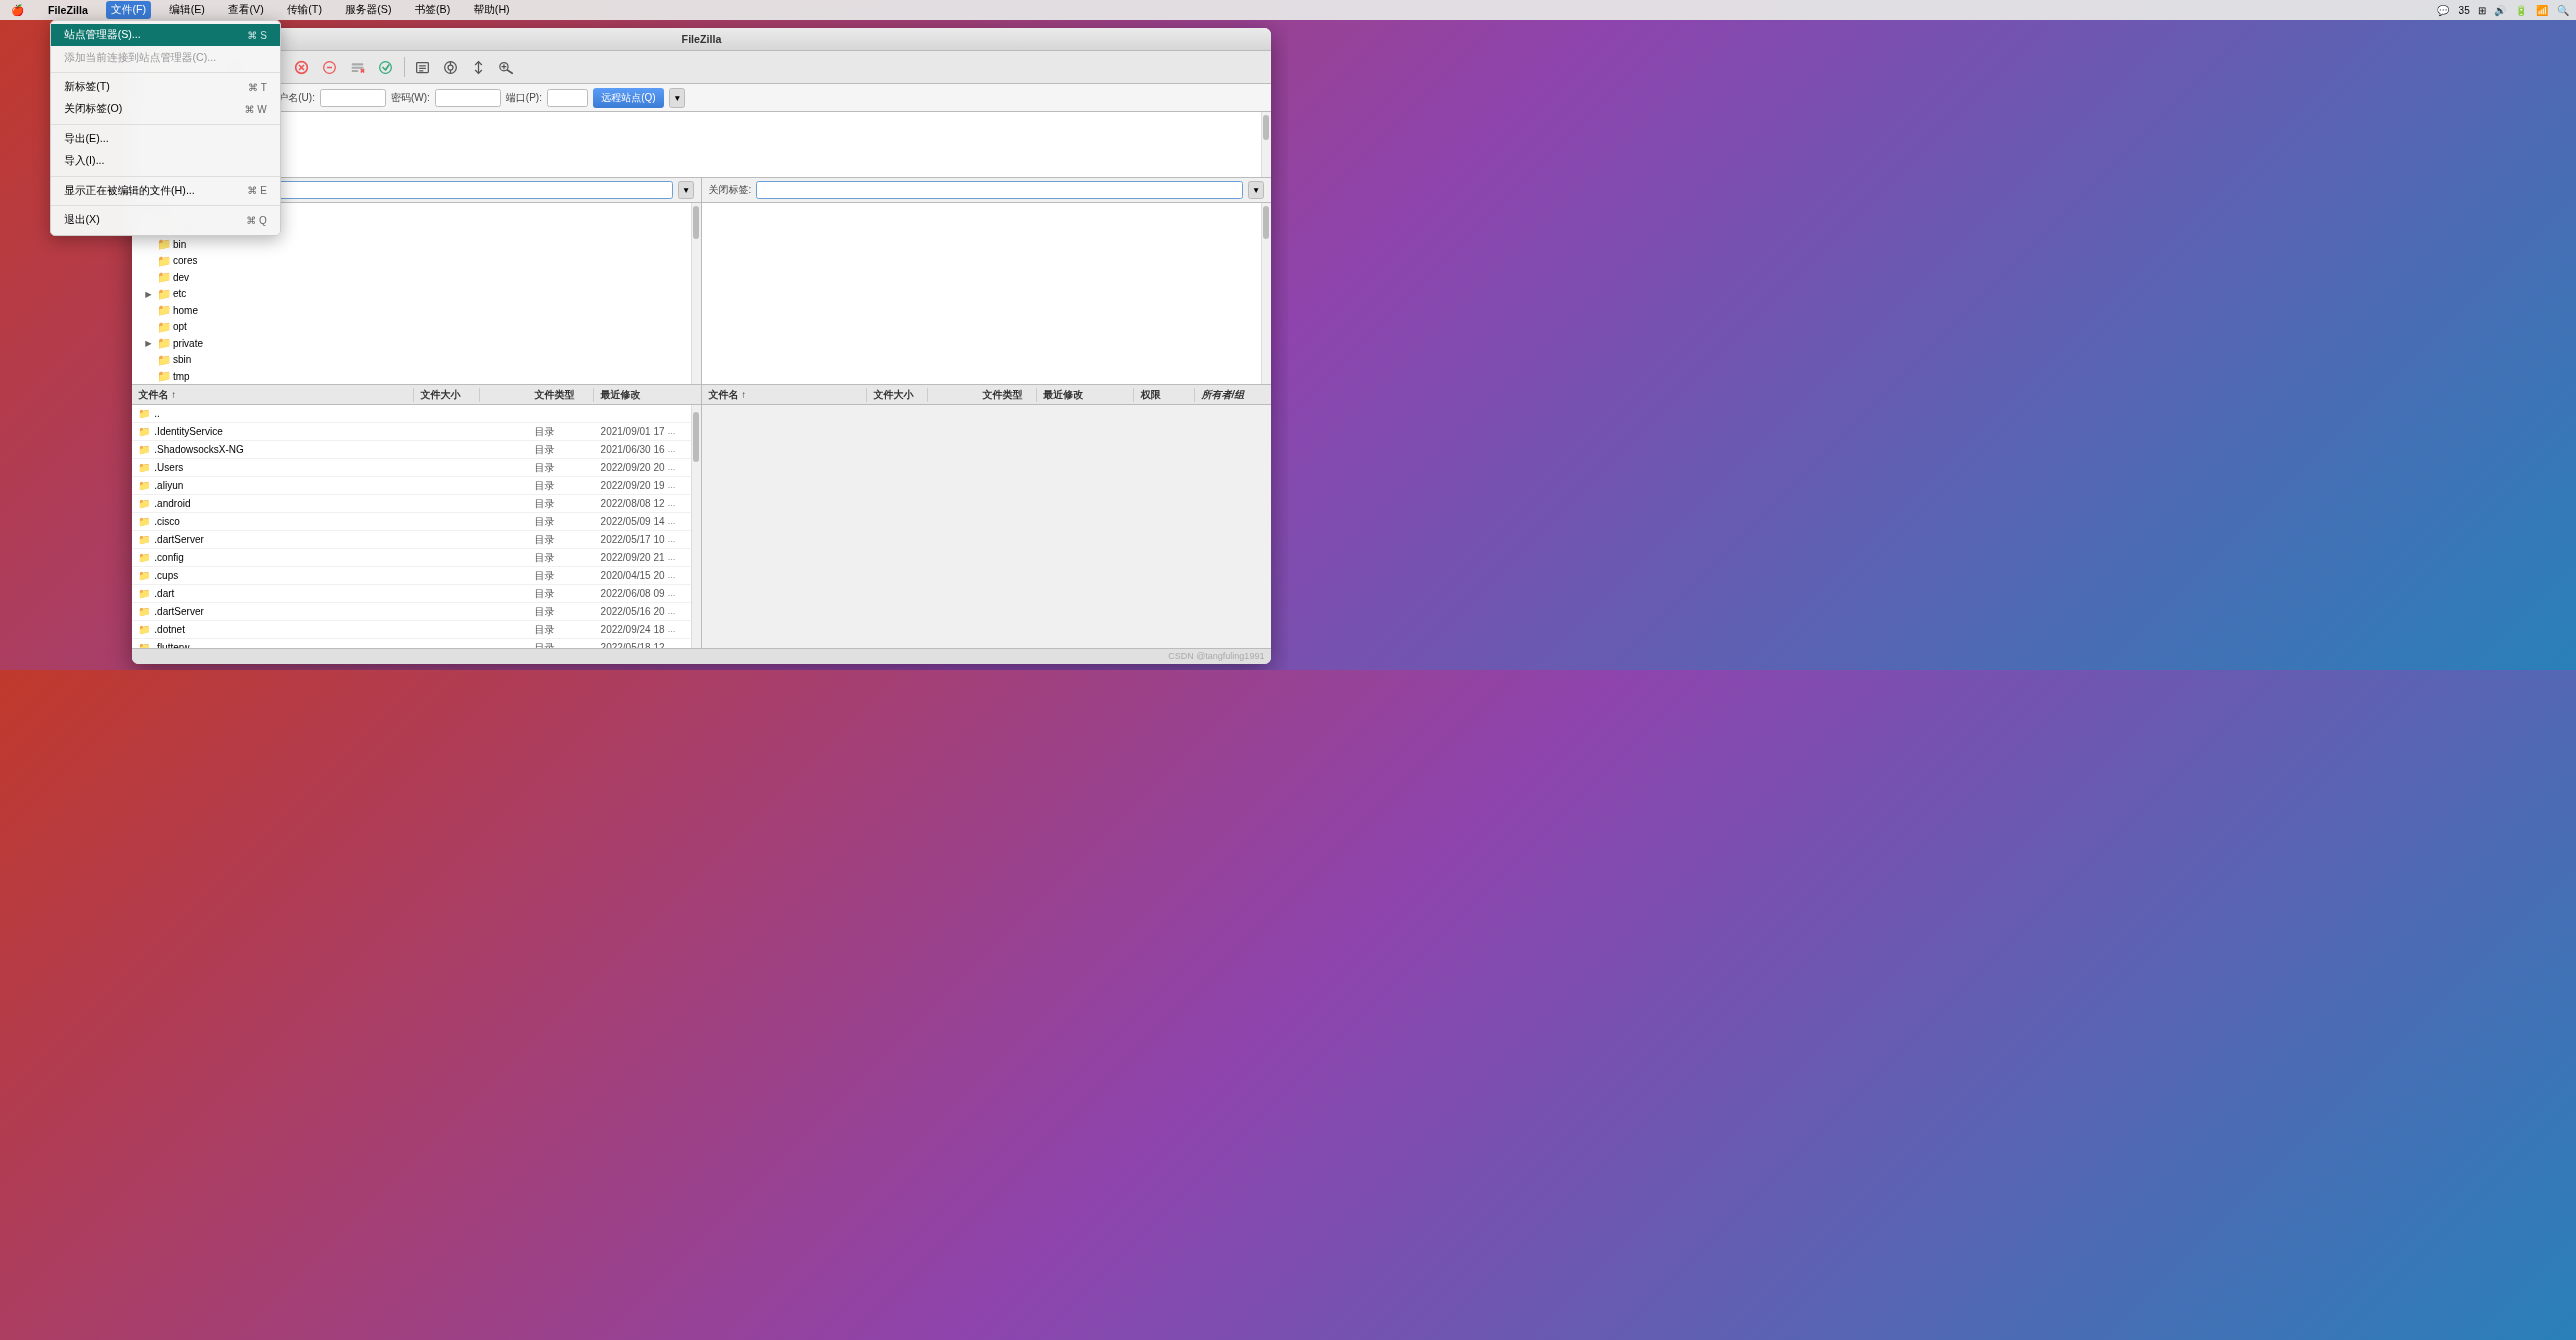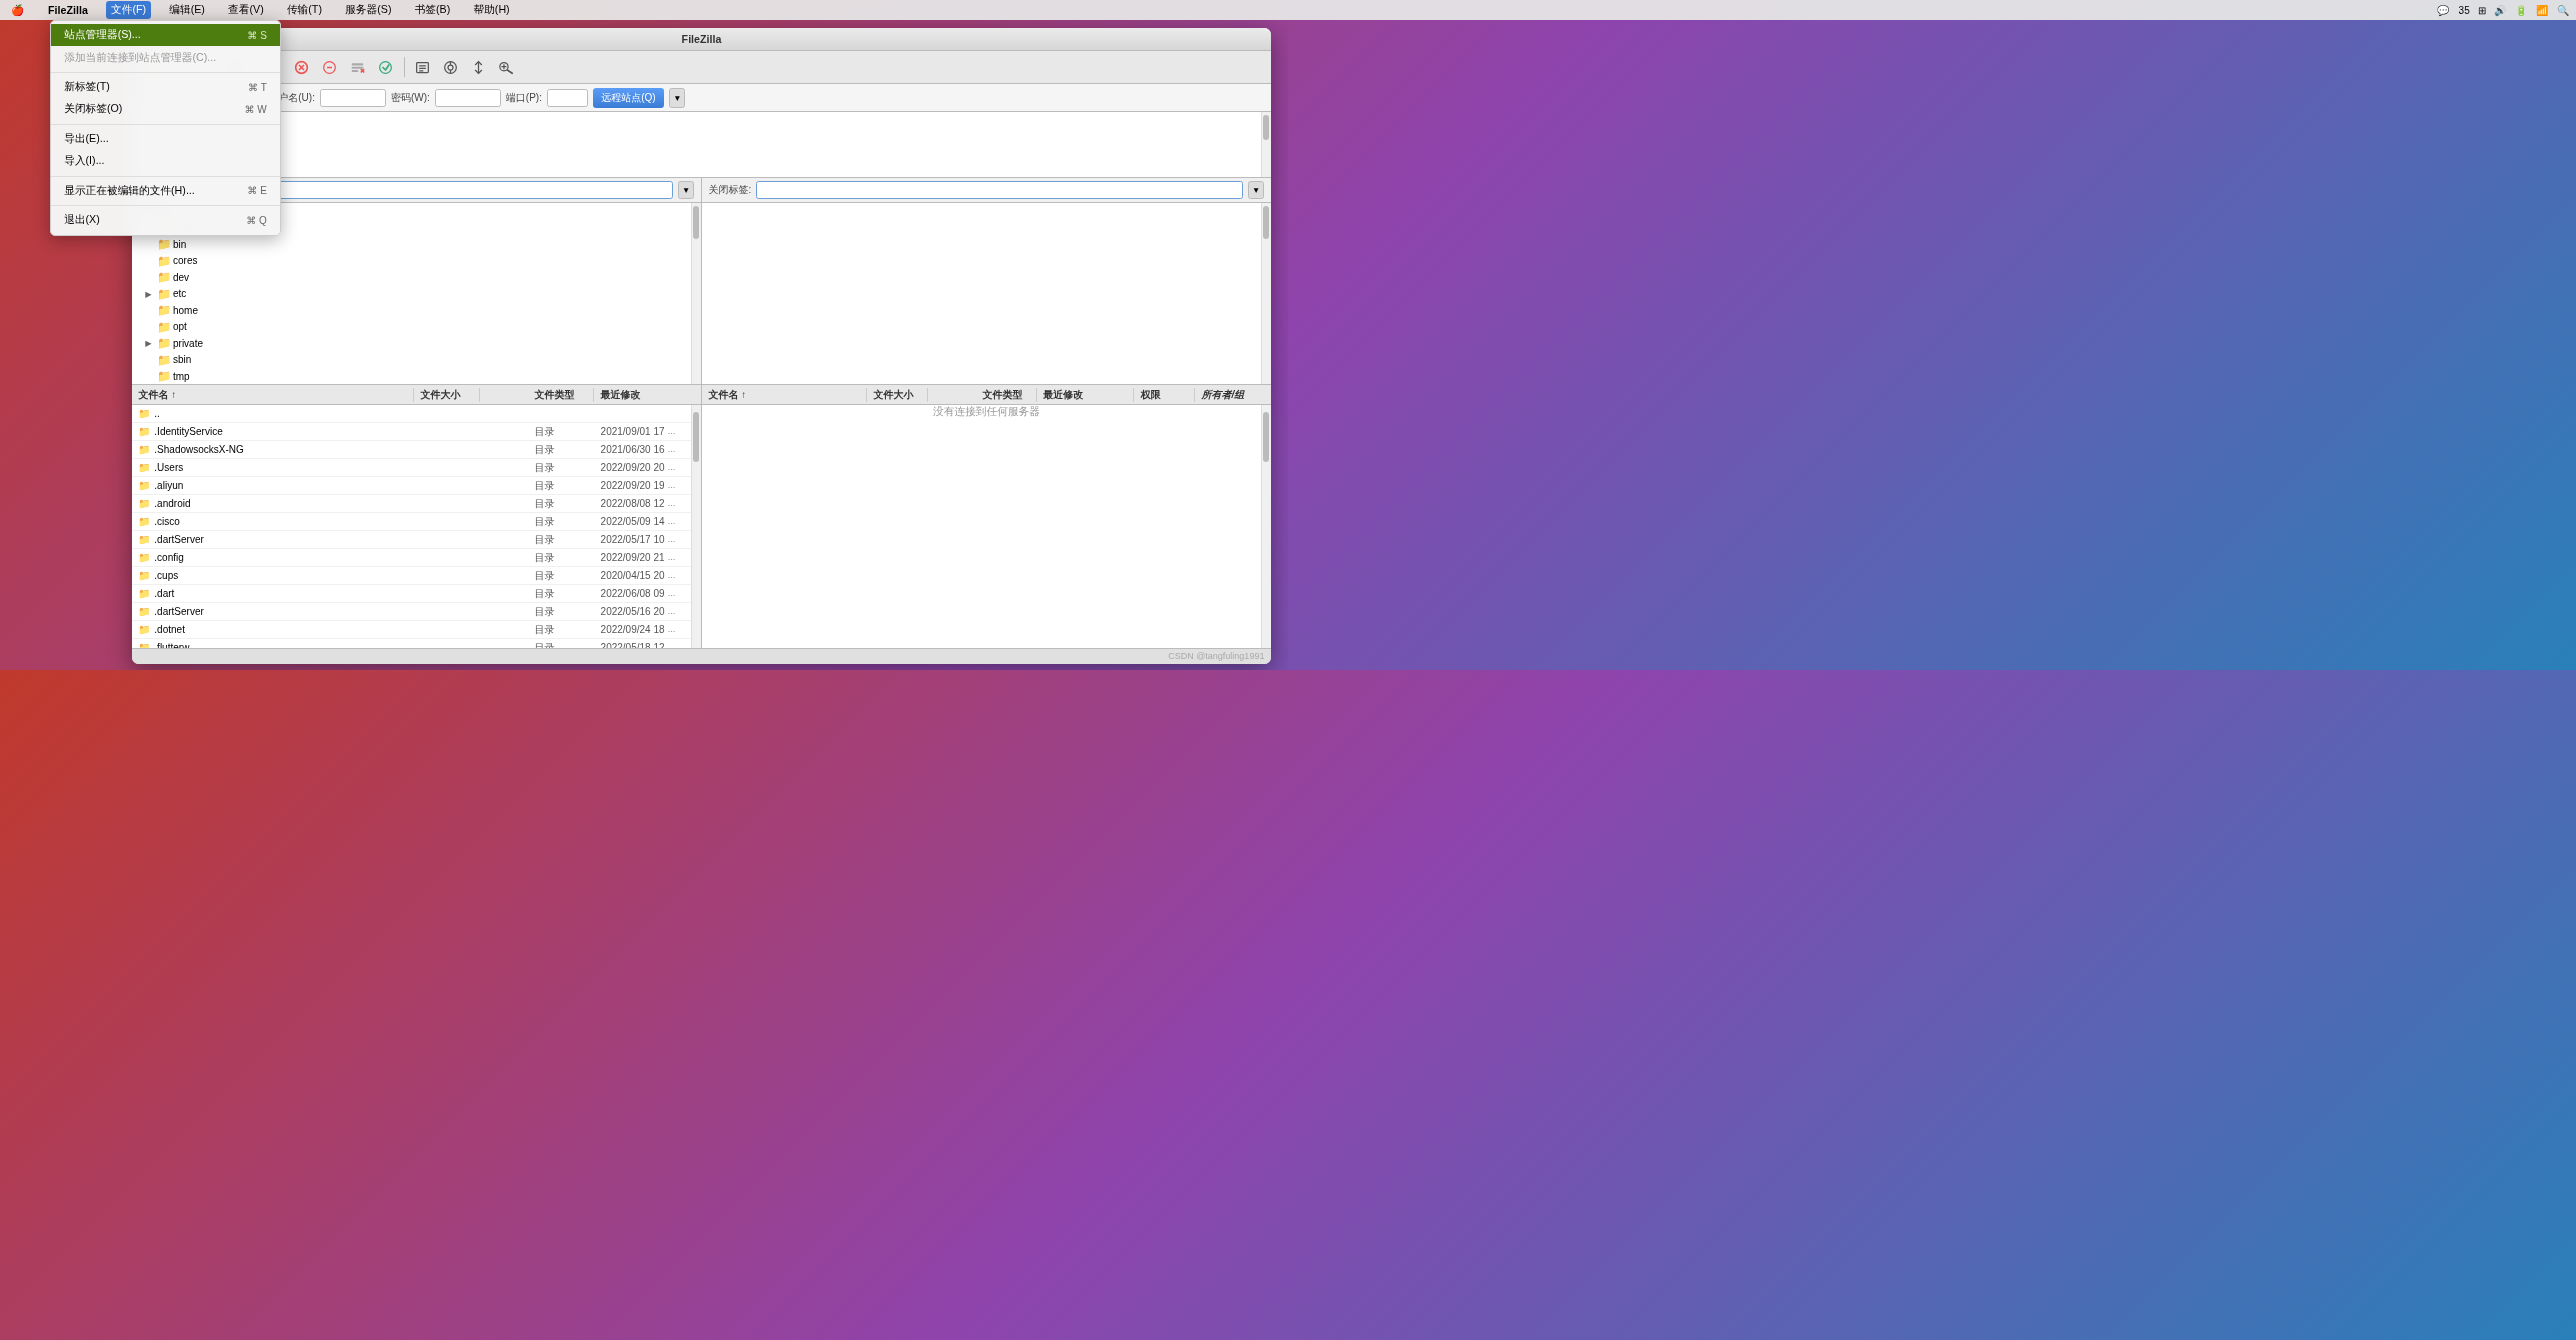--- a/index.html
+++ b/index.html
@@ -65,21 +65,21 @@
     .menu-item {
       display: flex;
       justify-content: space-between;
       align-items: center;
       padding: 4.1px 13.2px;
       cursor: pointer;
       color: #000;
       font-size: 10.7px;
     }
     .menu-item.highlighted {
-      background: #4d7c0f;
+      background: #0f766e;
       color: #fff;
     }
     .menu-item.disabled { color: #999; cursor: default; }
     .menu-shortcut { color: #666; font-size: 10px; }
     .menu-item.highlighted .menu-shortcut { color: rgba(255,255,255,0.8); }
     .menu-separator {
       height: 0.8px;
       background: #ddd;
       margin: 3.3px 0;
     }
@@ -869,26 +869,20 @@
 
         <div class="file-list-header">
           <div class="flist-col col-name">文件名 ↑</div>
           <div class="flist-col col-size">文件大小</div>
           <div class="flist-col col-type">文件类型</div>
           <div class="flist-col col-modified">最近修改</div>
           <div class="flist-col col-perm">权限</div>
           <div class="flist-col col-owner">所有者/组</div>
         </div>
 
-        <div class="file-list">
-          <div class="no-server">没有连接到任何服务器</div>
-          <div class="file-scroll">
-            <div class="file-scroll-thumb"></div>
-          </div>
-        </div>
       </div>
     </div>
   </div>
 
   <div class="statusbar">
     <span></span>
   </div>
 
   <div class="watermark">CSDN @tangfuling1991</div>
 </div>

